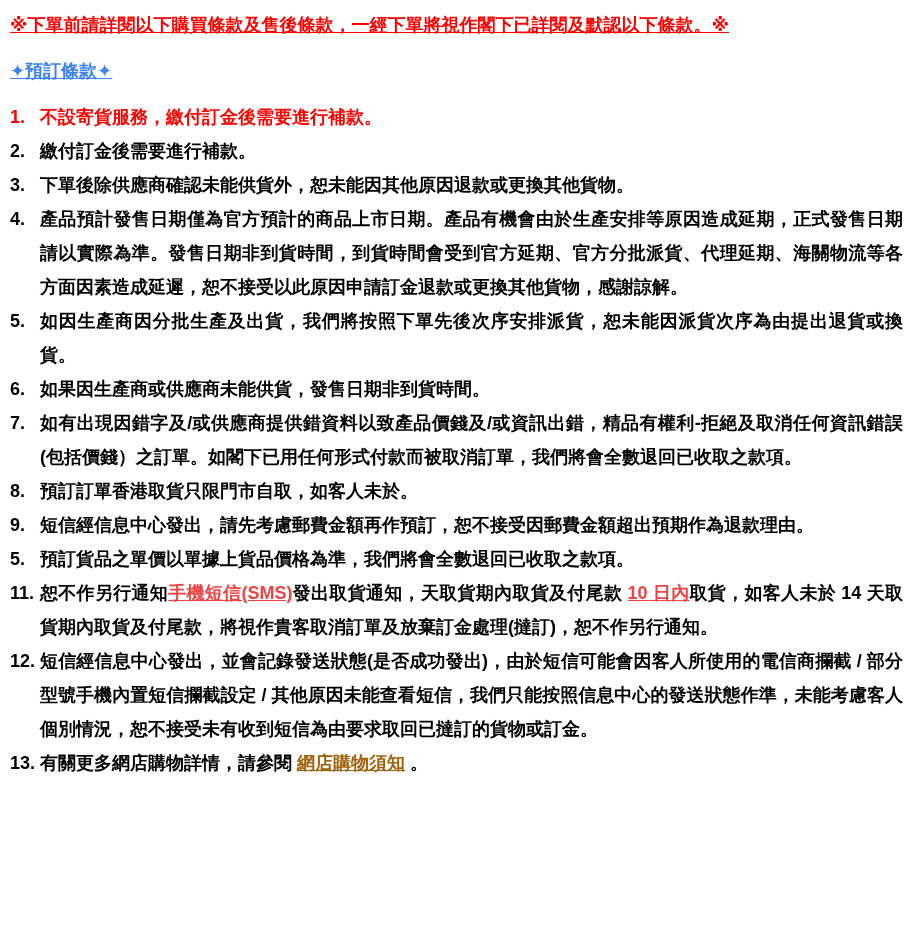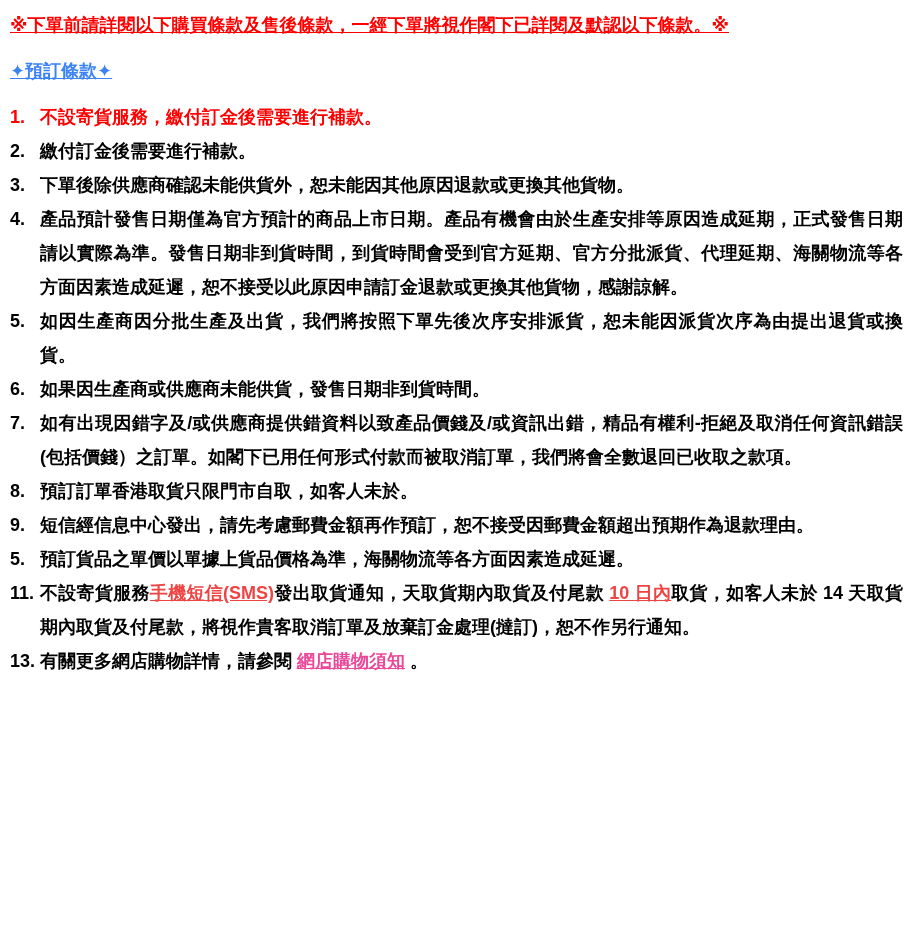--- a/index.html
+++ b/index.html
@@ -45,21 +45,21 @@
     flex: 0 0 30px;
     width: 30px;
   }
   .term .body {
     flex: 1 1 auto;
     text-align: justify;
   }
   .normal { color: #000000; }
   .red { color: #ff0000; }
   .red-underline { color: #ef4444; text-decoration: underline; }
-  a.link { color: #ec4899; text-decoration: underline; cursor: pointer; }
+  a.link { color: #a16207; text-decoration: underline; cursor: pointer; }
 </style>
 </head>
 <body>
 
 <div class="doc">
   <h1 class="title">※下單前請詳閱以下購買條款及售後條款，一經下單將視作閣下已詳閱及默認以下條款。※</h1>
   <h2 class="section-heading">✦預訂條款✦</h2>
   <div class="terms-list" id="terms-list">
       <div class="term">
         <span class="num red">1.</span>
@@ -92,24 +92,28 @@
       <div class="term">
         <span class="num normal">8.</span>
         <span class="body"><span class="normal">預訂訂單香港取貨只限門市自取，如客人未於。</span></span>
       </div>
       <div class="term">
         <span class="num normal">9.</span>
         <span class="body"><span class="normal">短信經信息中心發出，請先考慮郵費金額再作預訂，恕不接受因郵費金額超出預期作為退款理由。</span></span>
       </div>
       <div class="term">
         <span class="num normal">5.</span>
-        <span class="body"><span class="normal">預訂貨品之單價以單據上貨品價格為準，海關物流等各方面因素造成延遲。</span></span>
+        <span class="body"><span class="normal">預訂貨品之單價以單據上貨品價格為準，我們將會全數退回已收取之款項。</span></span>
       </div>
       <div class="term">
         <span class="num normal">11.</span>
-        <span class="body"><span class="normal">不設寄貨服務</span><span class="red-underline">手機短信(SMS)</span><span class="normal">發出取貨通知，天取貨期內取貨及付尾款 </span><span class="red-underline">10 日內</span><span class="normal">取貨，如客人未於 14 天取貨期內取貨及付尾款，將視作貴客取消訂單及放棄訂金處理(撻訂)，恕不作另行通知。</span></span>
+        <span class="body"><span class="normal">恕不作另行通知</span><span class="red-underline">手機短信(SMS)</span><span class="normal">發出取貨通知，天取貨期內取貨及付尾款 </span><span class="red-underline">10 日內</span><span class="normal">取貨，如客人未於 14 天取貨期內取貨及付尾款，將視作貴客取消訂單及放棄訂金處理(撻訂)，恕不作另行通知。</span></span>
+      </div>
+      <div class="term">
+        <span class="num normal">12.</span>
+        <span class="body"><span class="normal">短信經信息中心發出，並會記錄發送狀態(是否成功發出)，由於短信可能會因客人所使用的電信商攔截 / 部分型號手機內置短信攔截設定 / 其他原因未能查看短信，我們只能按照信息中心的發送狀態作準，未能考慮客人個別情況，恕不接受未有收到短信為由要求取回已撻訂的貨物或訂金。</span></span>
       </div>
       <div class="term">
         <span class="num normal">13.</span>
         <span class="body"><span class="normal">有關更多網店購物詳情，請參閱 </span><a class="link" href="#">網店購物須知</a><span class="normal"> 。</span></span>
       </div>
     </div>
 </div>
 
 </body></html>

